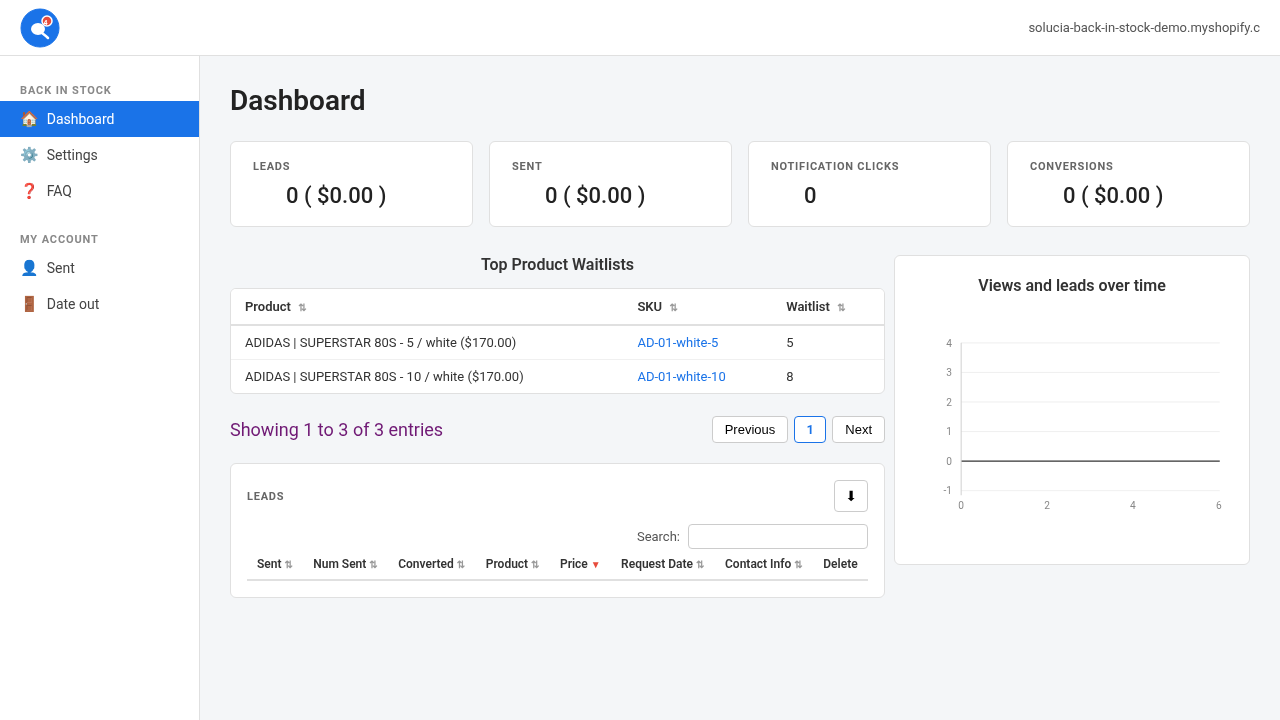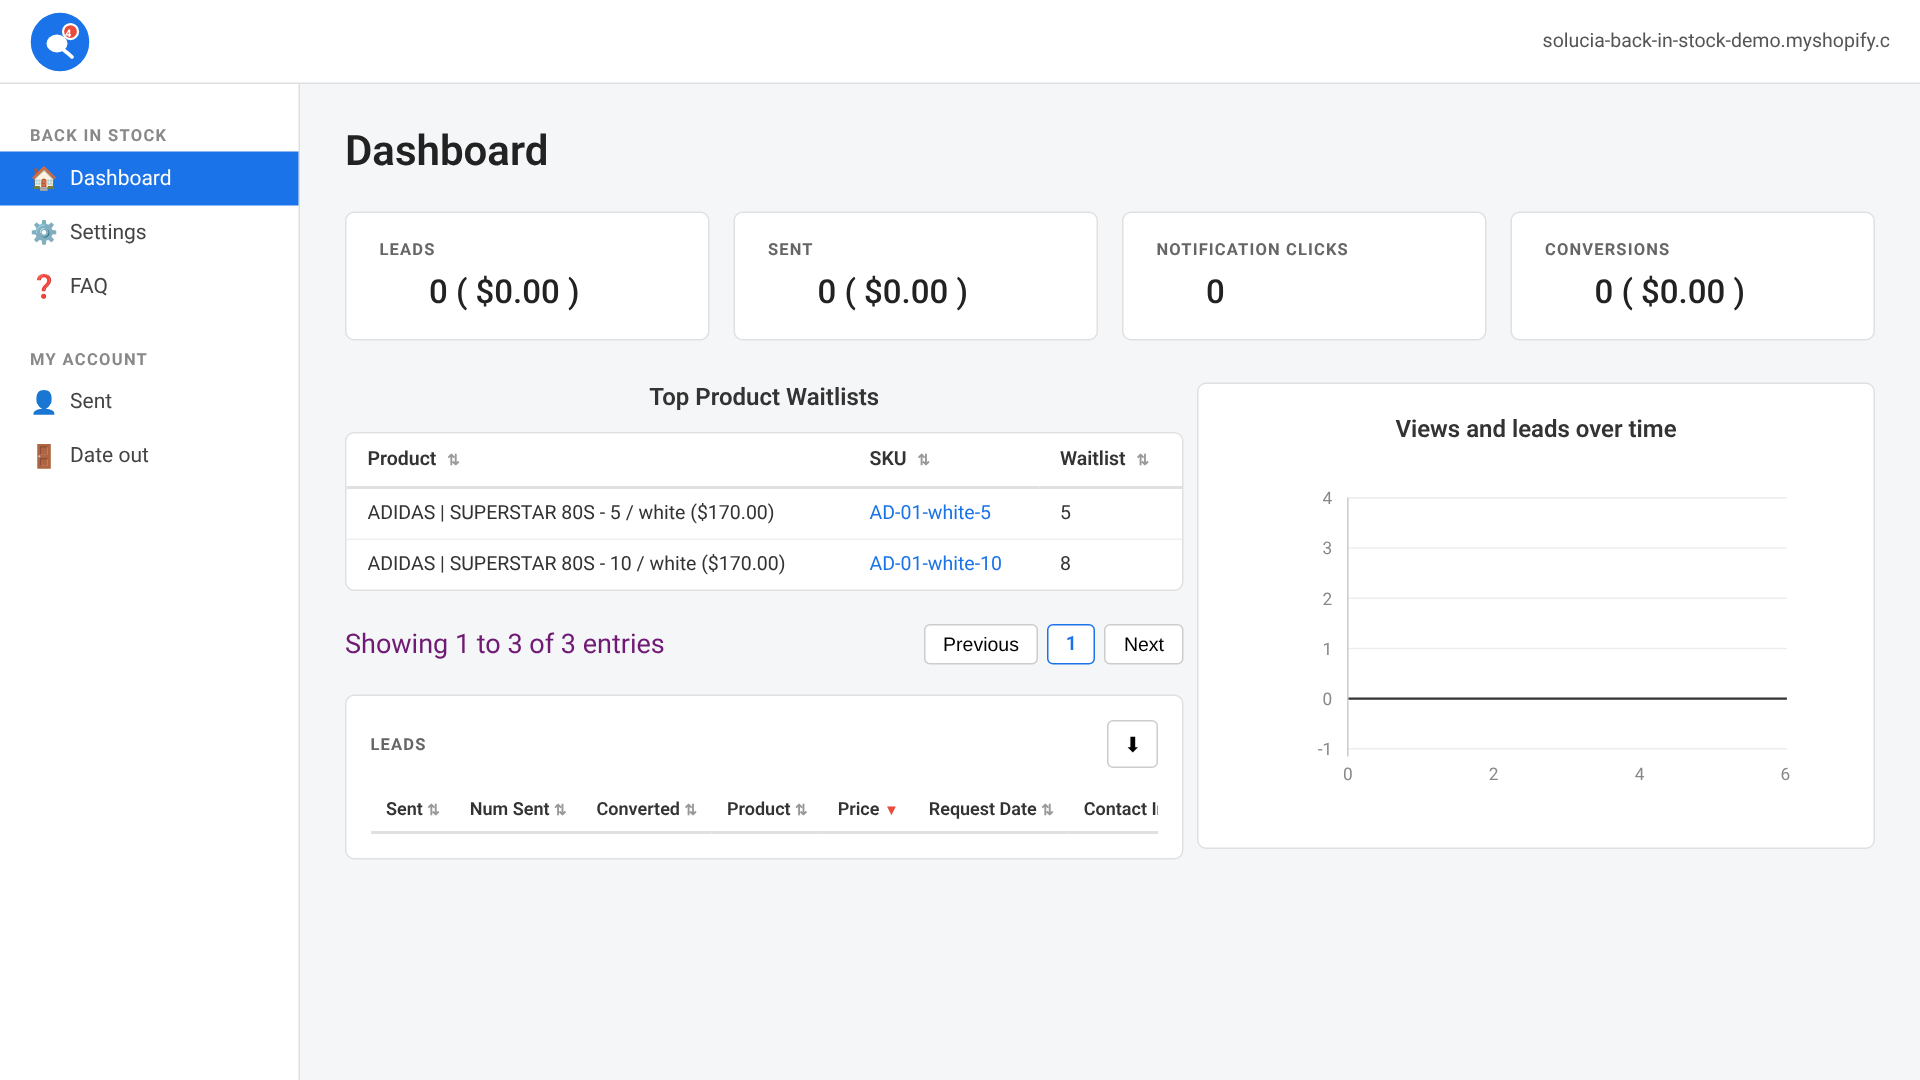--- a/index.html
+++ b/index.html
@@ -57,21 +57,21 @@
     
     .bottom-section { background: #fff; border: 1px solid #e0e0e0; border-radius: 6px; padding: 16px; }
     .bottom-header { display: flex; align-items: center; justify-content: space-between; margin-bottom: 12px; }
     .bottom-section-label { font-size: 11px; font-weight: 700; text-transform: uppercase; color: #666; letter-spacing: 0.07em; }
     .download-btn { padding: 7px 10px; border: 1px solid #ccc; background: #fff; border-radius: 4px; cursor: pointer; font-size: 14px; }
     .search-row { display: flex; align-items: center; justify-content: flex-end; gap: 8px; font-size: 13px; color: #555; }
     .search-input { border: 1px solid #ccc; border-radius: 4px; padding: 4px 8px; font-size: 13px; width: 180px; }
 
     .two-col { display: flex; gap: 9px; }
     .left-col { flex: 1; min-width: 0; }
-    .right-col { width: 452px; flex-shrink: 0; }
+    .right-col { width: 356px; flex-shrink: 0; }
 
     .content-wrapper { position: relative; }
 
     
     .bottom-table-scroll { overflow-x: auto; }
     .bottom-table-scroll table thead th { font-size: 12px; padding: 8px 10px; white-space: nowrap; }
   </style>
 </head>
 <body>
 
@@ -187,20 +187,24 @@
             <span class="page-num">1</span>
             <button class="pagination-btn">Next</button>
           </div>
         </div>
 
         <div class="bottom-section">
           <div class="bottom-header">
             <span class="bottom-section-label">LEADS</span>
             <button class="download-btn">⬇</button>
           </div>
+          <div class="search-row">
+            <span>Search:</span>
+            <input type="text" class="search-input" style="">
+          </div>
           <div class="bottom-table-scroll">
             <table>
               <thead>
                 <tr>
                   <th>Sent <span style="font-size:10px;color:#999;">⇅</span></th>
                   <th>Num Sent <span style="font-size:10px;color:#999;">⇅</span></th>
                   <th>Converted <span style="font-size:10px;color:#999;">⇅</span></th>
                   <th>Product <span style="font-size:10px;color:#999;">⇅</span></th>
                   <th>Price <span style="font-size:10px;color:#e74c3c;">▼</span></th>
                   <th>Request Date <span style="font-size:10px;color:#999;">⇅</span></th>

